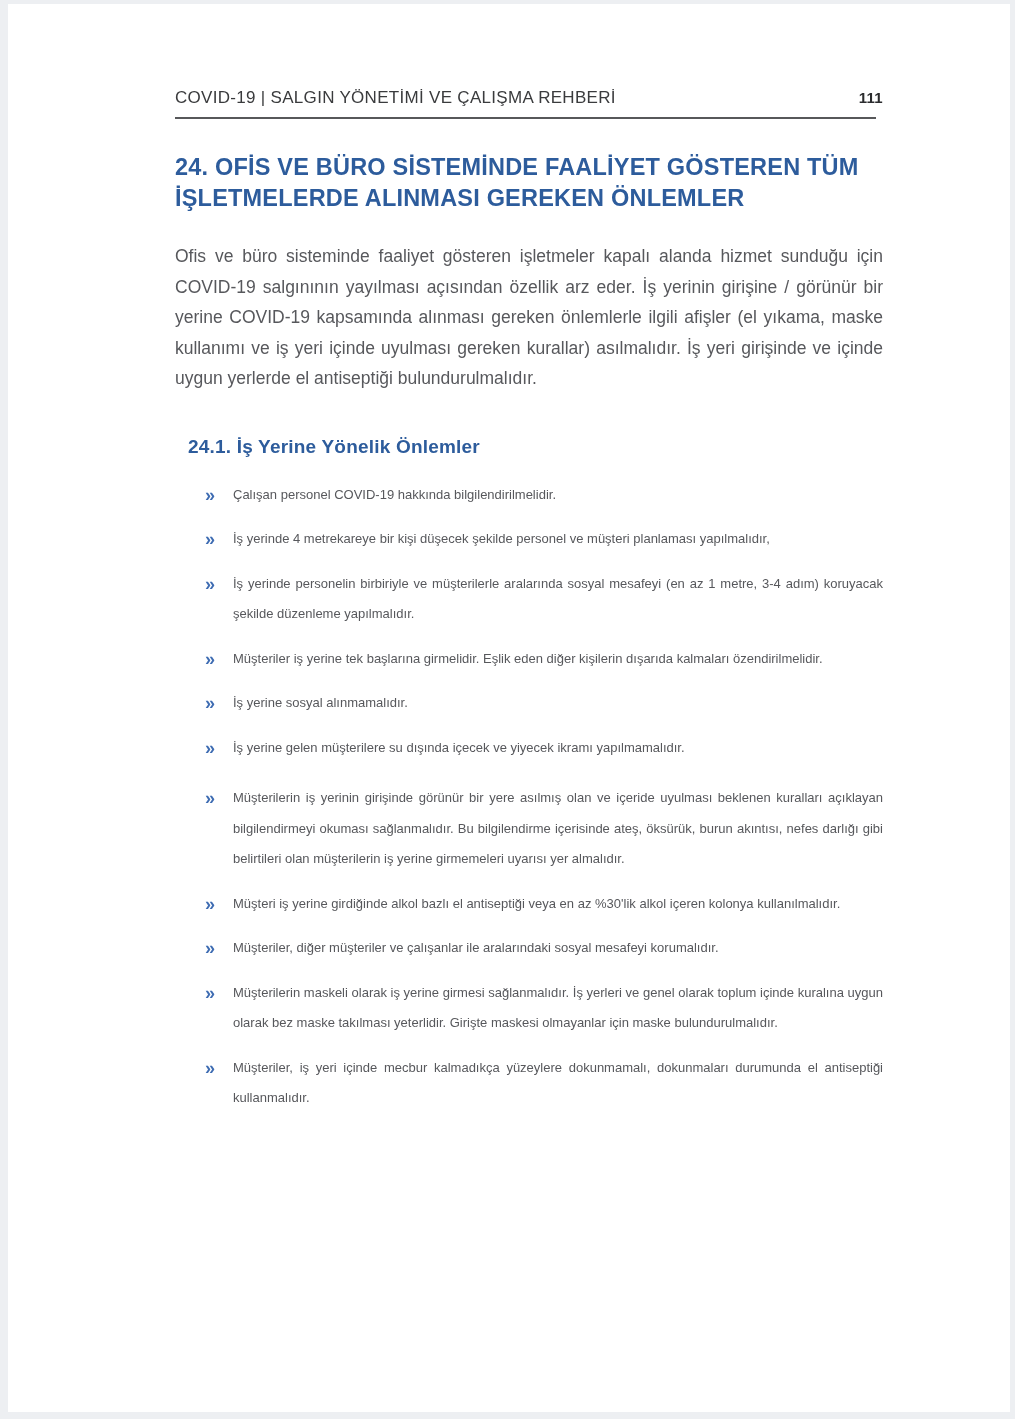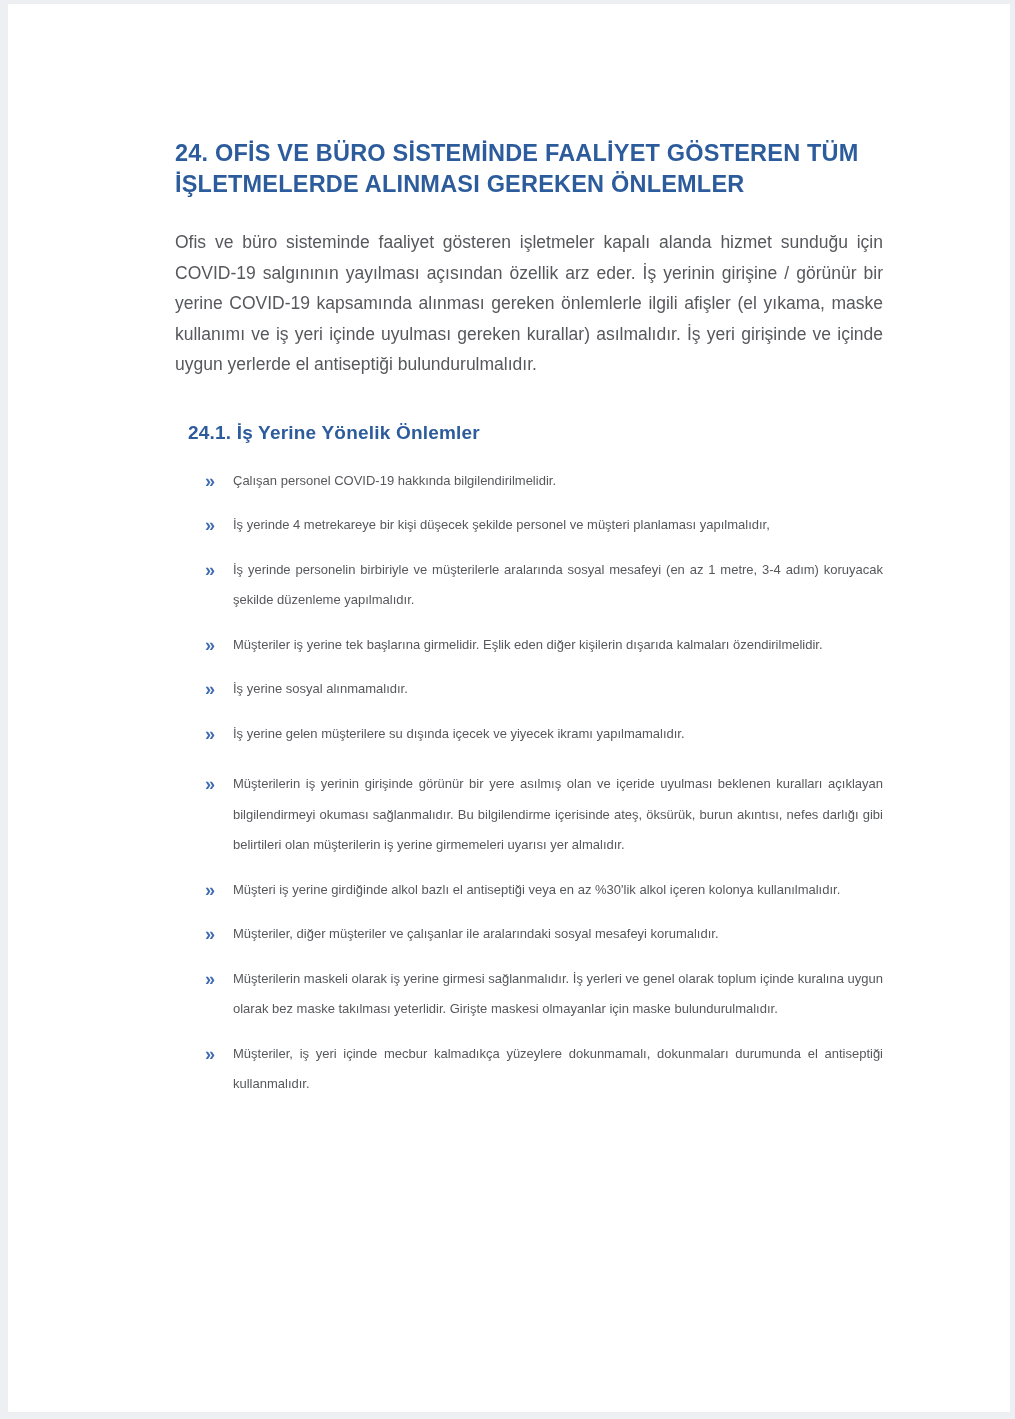--- a/index.html
+++ b/index.html
@@ -40,21 +40,21 @@
   }
   .running-title { font-weight: 400; }
   .page-number { font-weight: 700; font-size: 15px; color: #2b2c2e; }
   .head-rule {
     margin-top: 9px;
     border-top: 2px solid #57585a;
     width: 99%;
   }
   
   h1.chapter-title {
-    margin: 50px 0 0 0;
+    margin: 33px 0 0 0;
     font-size: 23.5px;
     line-height: 31px;
     font-weight: 700;
     letter-spacing: 0.2px;
     color: #2d5c9c;
     max-width: 725px;
   }
   
   p.intro {
     margin: 27px 0 0 0;
@@ -97,20 +97,27 @@
     color: #57585c;
     text-align: justify;
   }
 </style>
 </head>
 <body>
 
 <div class="canvas">
   <div class="page">
 
+    <header>
+      <div class="running-head">
+        <span class="running-title">COVID-19  |  SALGIN YÖNETİMİ VE ÇALIŞMA REHBERİ</span>
+        <span class="page-number">111</span>
+      </div>
+      <div class="head-rule"></div>
+    </header>
 
     <h1 class="chapter-title">24. OFİS VE BÜRO SİSTEMİNDE FAALİYET GÖSTEREN TÜM İŞLETMELERDE ALINMASI GEREKEN ÖNLEMLER</h1>
 
     <p class="intro">Ofis ve büro sisteminde faaliyet gösteren işletmeler kapalı alanda hizmet sunduğu için COVID-19 salgınının yayılması açısından özellik arz eder. İş yerinin girişine / görünür bir yerine COVID-19 kapsamında alınması gereken önlemlerle ilgili afişler (el yıkama, maske kullanımı ve iş yeri içinde uyulması gereken kurallar) asılmalıdır. İş yeri girişinde ve içinde uygun yerlerde el antiseptiği bulundurulmalıdır.</p>
 
     <section>
       <h2 class="section-heading">24.1. İş Yerine Yönelik Önlemler</h2>
       <div class="bullets">
         <div class="bullet">
           <span class="bullet-marker">»</span>

